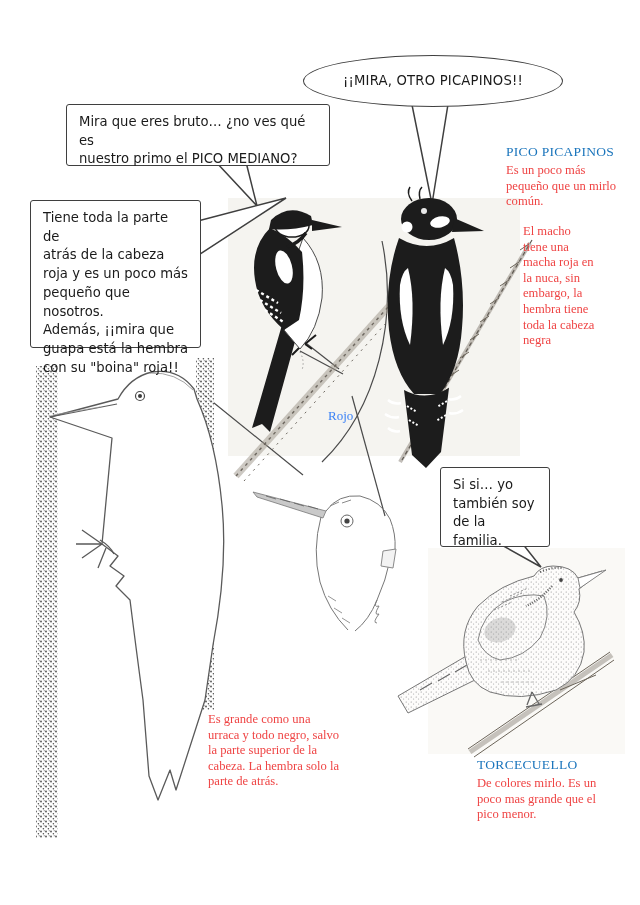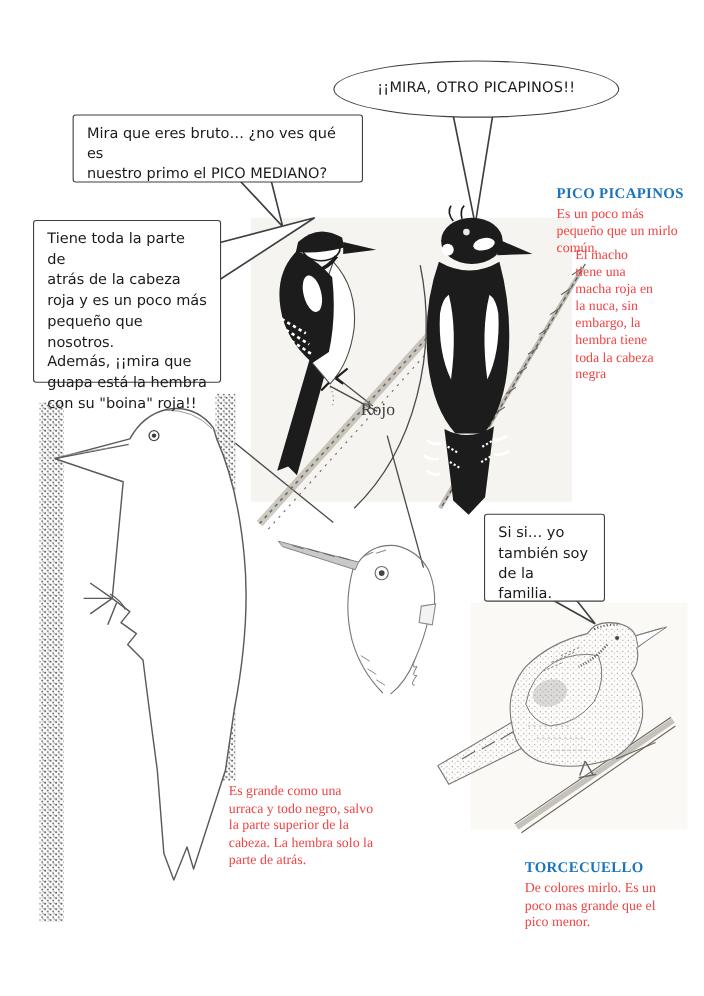--- a/index.html
+++ b/index.html
@@ -6,25 +6,25 @@
   #page{position:relative;width:640px;height:905px;background:#ffffff;overflow:hidden;
         font-family:"Liberation Serif","DejaVu Serif",serif;color:#2b2b2b;padding-left:46px;}
   #art{position:absolute;left:0;top:0;z-index:1;}
   .bubble{position:absolute;z-index:3;background:#ffffff;border:1.6px solid #3f3f3f;
           font-family:"DejaVu Sans","Liberation Sans",sans-serif;color:#1a1a1a;
           white-space:pre-line;line-height:1.42;}
   .bubble.rect{border-radius:3px;padding:8px 12px;font-size:13.2px;}
   .bubble.ellipse{border-radius:50%;display:flex;align-items:center;justify-content:center;
           text-align:center;font-size:13.2px;letter-spacing:.2px;}
   .sec{position:absolute;z-index:3;}
-  .sec .title{font-weight:bold;font-size:13.5px;letter-spacing:.3px;color:#1b75bc;
-          font-family:"Liberation Serif","DejaVu Serif",serif;margin-top:24px;}
+  .sec .title{font-weight:normal;font-size:13.5px;letter-spacing:.3px;color:#1b75bc;
+          font-family:"Liberation Serif","DejaVu Serif",serif;}
   .sec .body{font-size:12.6px;line-height:15.6px;white-space:pre-line;color:#ef4444;margin-top:3px;}
-  .small-label{position:absolute;z-index:3;font-size:16px;color:#404040;
-          font-family:"Liberation Serif","DejaVu Serif",serif;}
+  .small-label{position:absolute;z-index:3;font-size:13px;color:#3b82f6;
+          font-family:"Liberation Serif","DejaVu Serif",serif;margin-top:44px;}
 </style>
 </head>
 <body>
 
 <div id="page">
 
   <svg id="art" width="640" height="905" viewBox="0 0 640 905">
     <defs>
       <pattern id="stipDark" width="5" height="5" patternUnits="userSpaceOnUse">
         <rect width="5" height="5" fill="#ffffff"></rect>

